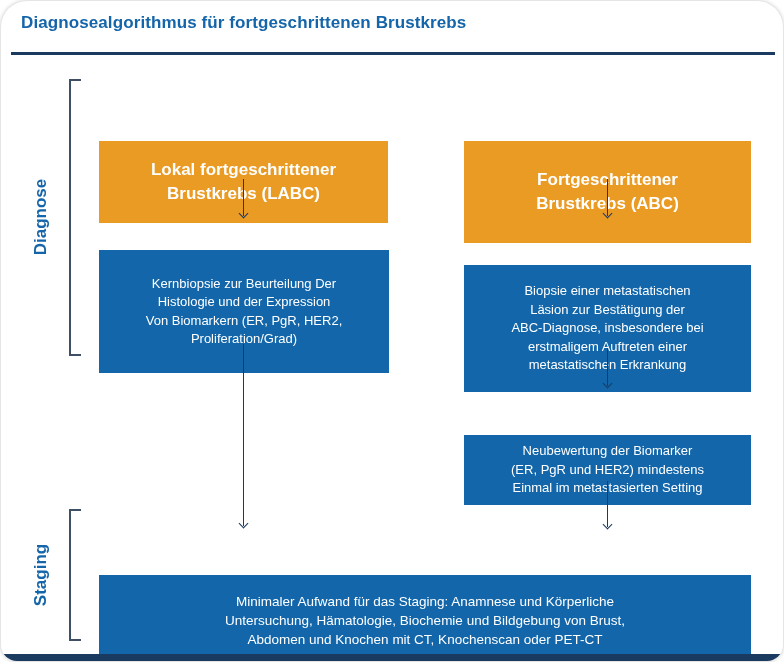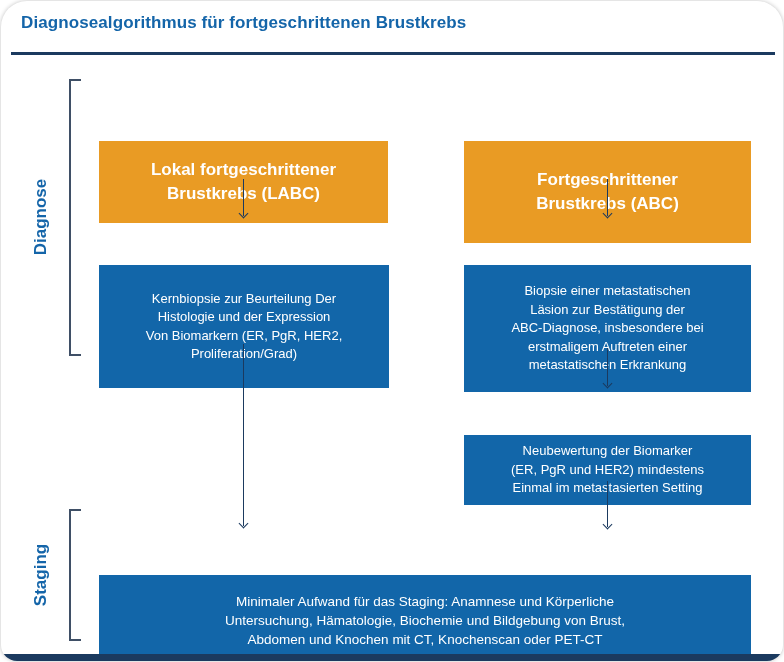--- a/index.html
+++ b/index.html
@@ -87,21 +87,21 @@
   }
   .box-blue {
     background: var(--blue, #1266A9);
     font-size: 13px;
     font-weight: 400;
     line-height: 18.5px;
   }
   .box-text { white-space: pre-line; }
   .box-labc    { left: 98px;  top: 96px;  width: 289px; height: 82px; }
   .box-abc     { left: 463px; top: 96px;  width: 287px; height: 102px; }
-  .box-kern    { left: 98px;  top: 220px; width: 290px; height: 123px; }
+  .box-kern    { left: 98px;  top: 205px; width: 290px; height: 123px; }
   .box-biopsie { left: 463px; top: 220px; width: 287px; height: 127px; }
   .box-neu     { left: 463px; top: 390px; width: 287px; height: 70px; }
   .box-staging { left: 98px;  top: 530px; width: 652px; height: 90px; font-size: 13.5px; line-height: 19px; }
   .arrow {
     position: absolute;
     width: 0;
     border-left: 1.6px solid var(--navy, #1B3A5F);
   }
   .arrow::after {
     content: "";

